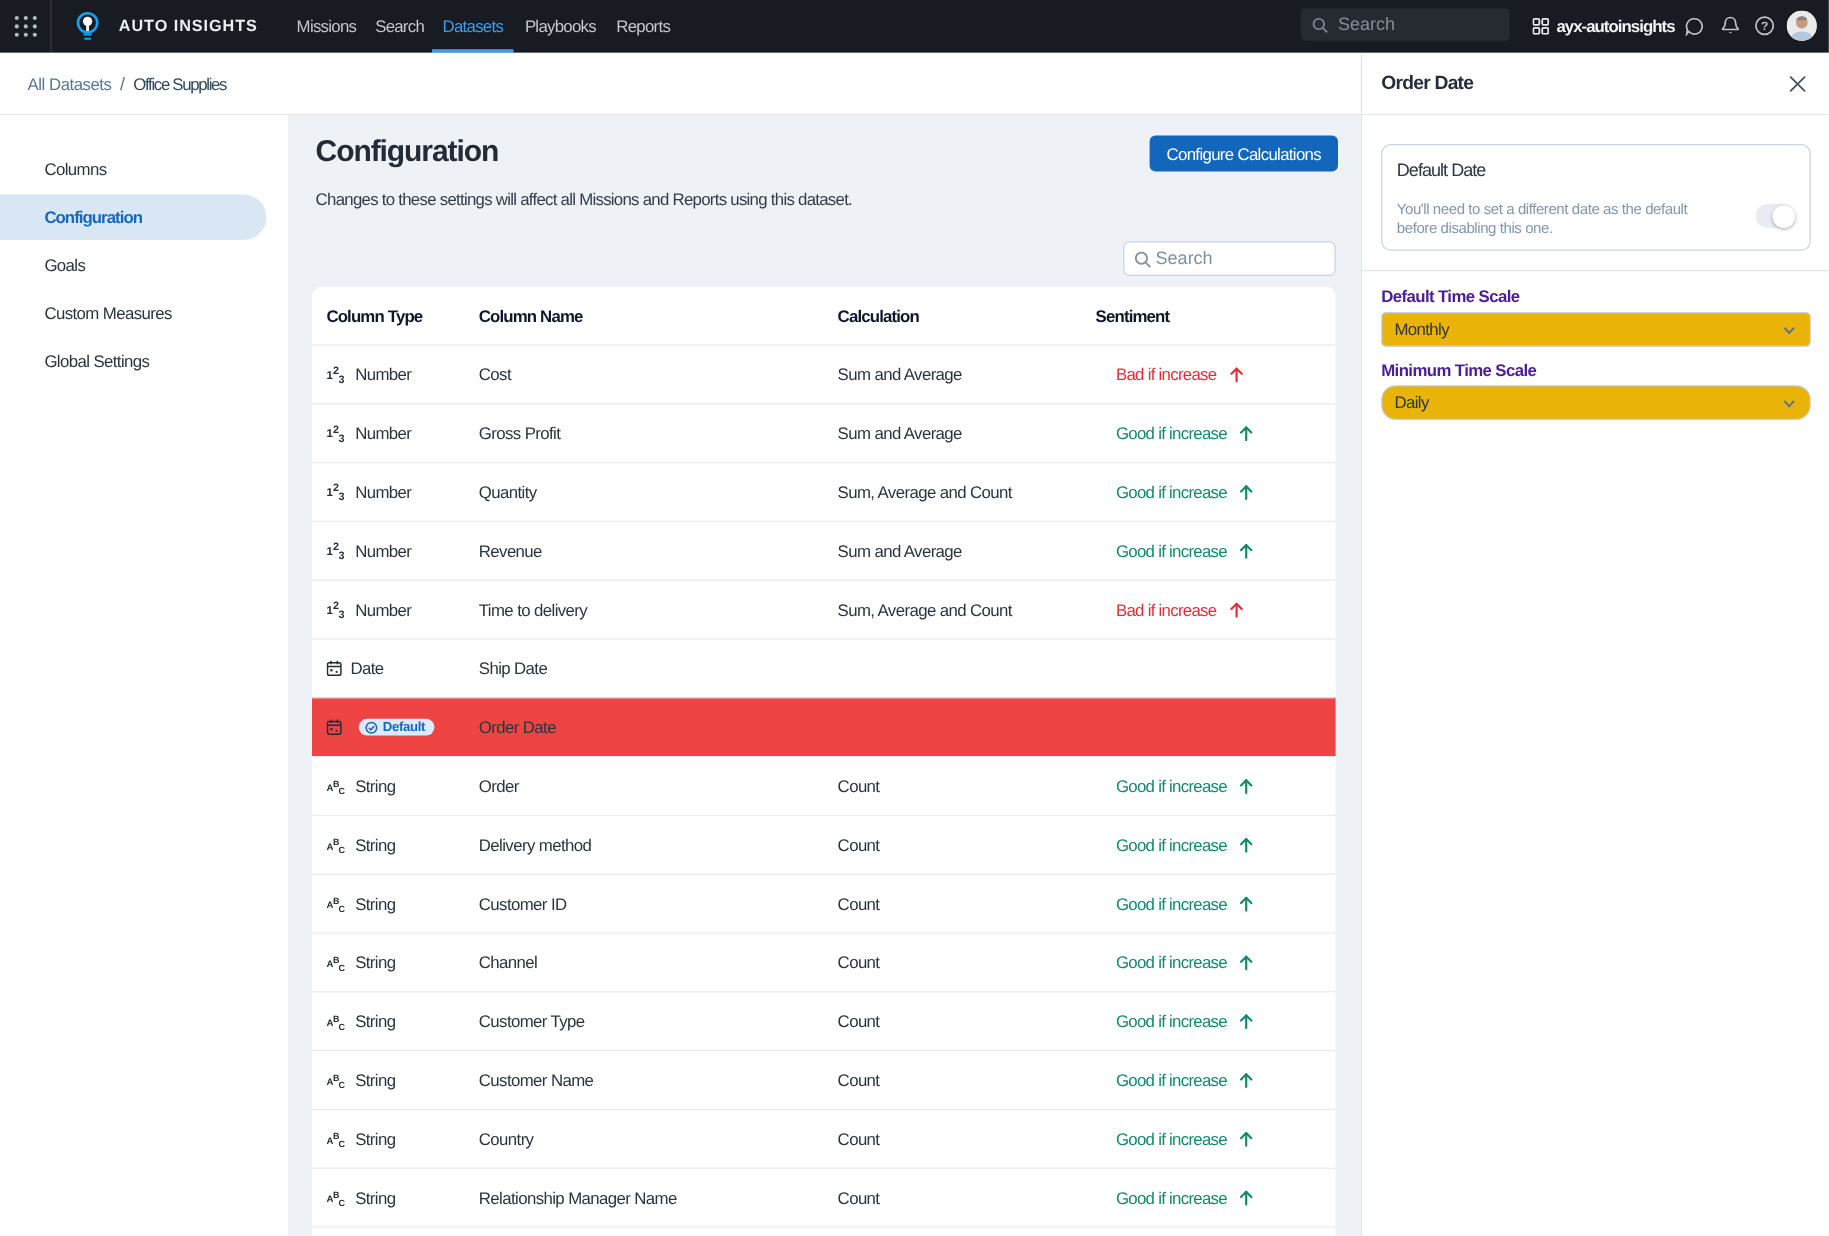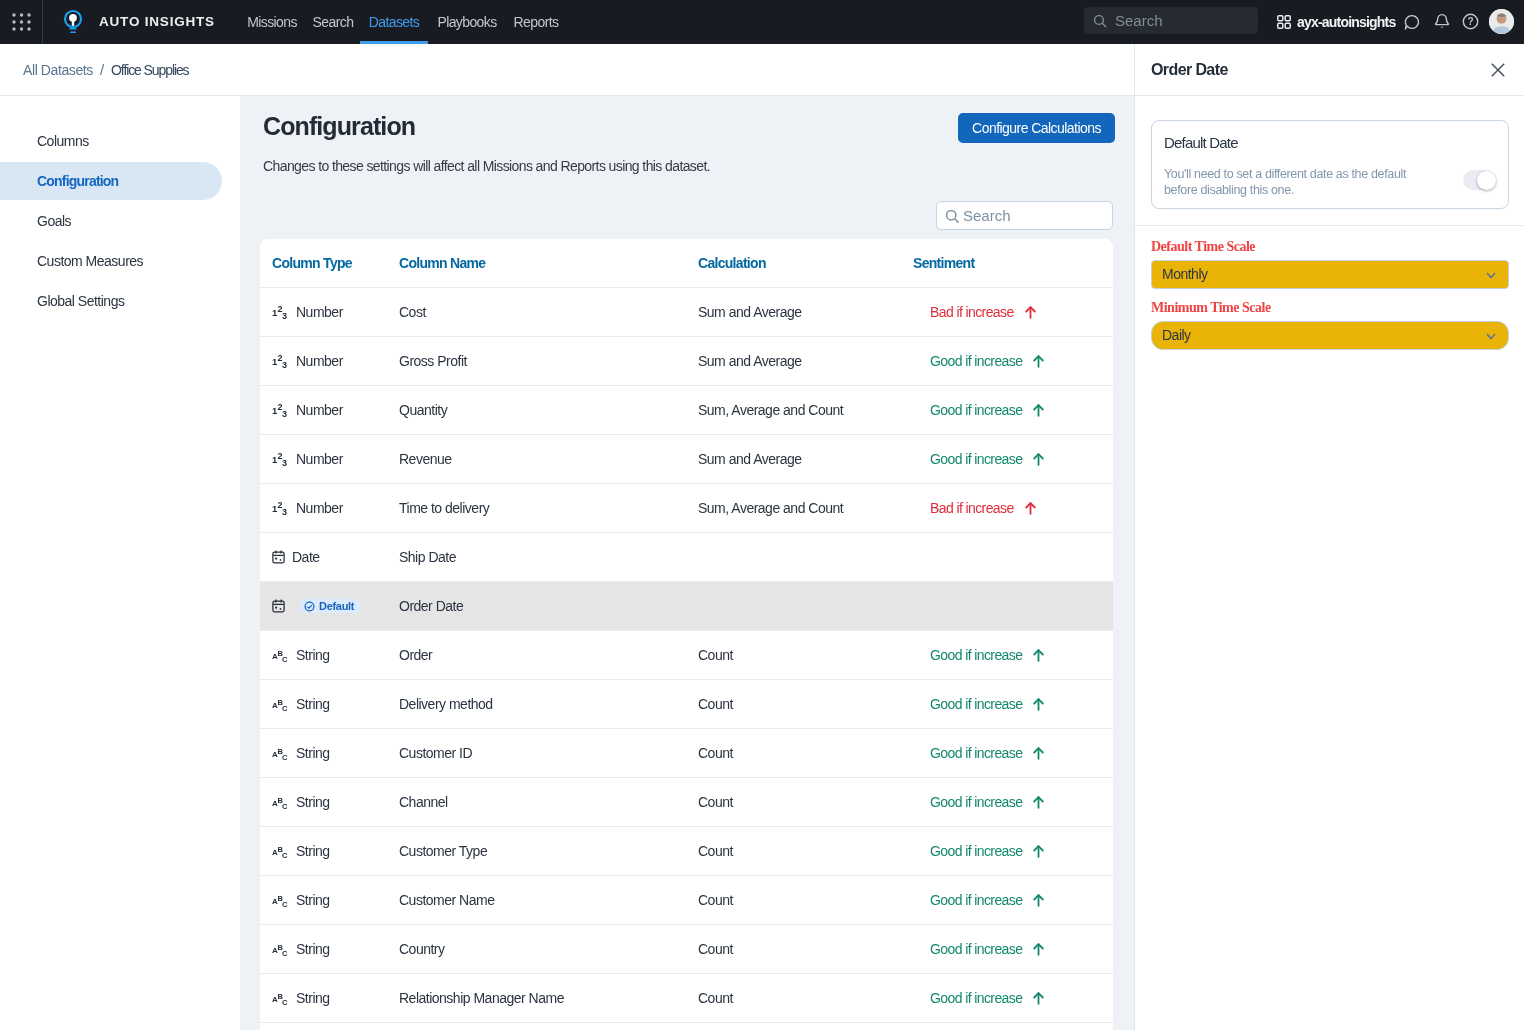--- a/index.html
+++ b/index.html
@@ -27,21 +27,21 @@
 #panel { position:absolute; left:1134px; top:44px; width:390px; height:986px; background:#fff; border-left:1px solid #e2e6ea; }
 #panel .phead { position:absolute; left:0; top:0; width:100%; height:52px; border-bottom:1px solid #e3e7eb; }
 #panel .ptitle { position:absolute; left:16px; top:0; line-height:52px; font-size:16px; font-weight:700; color:#242d38; letter-spacing:-0.6px; }
 #panel .pclose { position:absolute; right:14px; top:14px; width:24px; height:24px; color:#4a5663; }
 #dcard { position:absolute; left:16px; top:76px; width:358px; height:89px; border:1px solid #c8d5e2; border-radius:8px; background:#fff; }
 #dcard .t1 { position:absolute; left:12px; top:13px; font-size:15px; letter-spacing:-0.8px; color:#2b3545; }
 #dcard .t2 { position:absolute; left:12px; top:45px; width:270px; font-size:12.5px; letter-spacing:-0.35px; line-height:16px; color:#8296ac; }
 #toggle { position:absolute; right:12px; top:49px; width:33px; height:20px; border-radius:10px; background:#e9edf3; }
 #toggle .knob { position:absolute; right:0px; top:0.5px; width:19px; height:19px; border-radius:50%; background:#fff; box-shadow:0 1px 3px rgba(0,0,0,0.35); }
 #pdivider { position:absolute; left:0; top:181px; width:100%; height:1px; background:#e3e7eb; }
-.plabel { position:absolute; left:16px; font-size:14px; font-weight:700; letter-spacing:-0.5px; color:#ef4444;font-family:Liberation Serif, serif; }
+.plabel { position:absolute; left:16px; font-size:14px; font-weight:700; letter-spacing:-0.5px; color:#4c1d95; }
 .pselect { position:absolute; left:16px; width:358px; height:29px; border:1px solid #c3d0de; border-radius:4px; background:#eab308; font-size:14px; letter-spacing:-0.5px; line-height:27px; color:#2b3545; }
 .pselect span { margin-left:10px; }
 .pselect svg { position:absolute; right:11px; top:8px; }
 
 
 #side { position:absolute; left:0; top:96px; width:240px; height:934px; background:#fff; }
 #side .item { position:absolute; left:0; width:222px; height:38px; line-height:38px; padding-left:37px; font-size:14px; letter-spacing:-0.5px; color:#2b3440; }
 #side .item.active { background:#d9e6f3; border-radius:0 19px 19px 0; color:#1568c2; font-weight:700; letter-spacing:-0.8px; }
 
 
@@ -50,27 +50,27 @@
 #main .sub { position:absolute; left:23px; top:62px; font-size:14px; letter-spacing:-0.6px; color:#333c47; }
 #cfgbtn { position:absolute; left:718px; top:17px; width:157px; height:30px; background:#1266bb; border-radius:5px; color:#fff; font-size:14px; letter-spacing:-0.55px; text-align:center; line-height:30px; }
 #tsearch { position:absolute; left:696px; top:105px; width:177px; height:29px; border:1px solid #c9d3de; border-radius:5px; background:#fff; }
 #tsearch span { position:absolute; left:26px; top:0; line-height:27px; font-size:15px; color:#7d8fa3; }
 #tsearch svg { position:absolute; left:8px; top:7px; }
 
 
 #table { position:absolute; left:20px; top:143px; width:853px; background:#fff; border-radius:8px 8px 0 0; }
 .trow { position:relative; width:853px; height:49px; border-top:1px solid #e8ebef; }
 .trow.head { height:48px; border-top:none; }
-.trow.hl { background:#e5e5e5; }
+.trow.hl { background:#ef4444; }
 .cell { position:absolute; top:0; height:100%; display:flex; align-items:center; font-size:14px; letter-spacing:-0.5px; color:#2b3440; }
 .c1 { left:12px; width:127px; }
 .c2 { left:139px; width:299px; }
 .c3 { left:438px; width:215px; }
 .c4 { left:653px; width:200px; }
-.head .cell { font-weight:700; color:#0369a1; letter-spacing:-0.7px; }
+.head .cell { font-weight:700; color:#0f172a; letter-spacing:-0.7px; }
 .typelabel { margin-left:7px; }
 .bad { color:#e12d3b; }
 .good { color:#12886c; }
 .sent { display:flex; align-items:center; gap:10px; font-size:14px; letter-spacing:-0.6px;margin-left:17px; }
 .badge { display:flex; align-items:center; margin-left:14px; height:14px; padding:0 8px 0 5px; background:#dcebfb; border-radius:7px; }
 .badge span { font-size:11px; font-weight:700; color:#1a63bd; margin-left:4px; letter-spacing:-0.3px; }
 </style>
 </head>
 <body>
 

